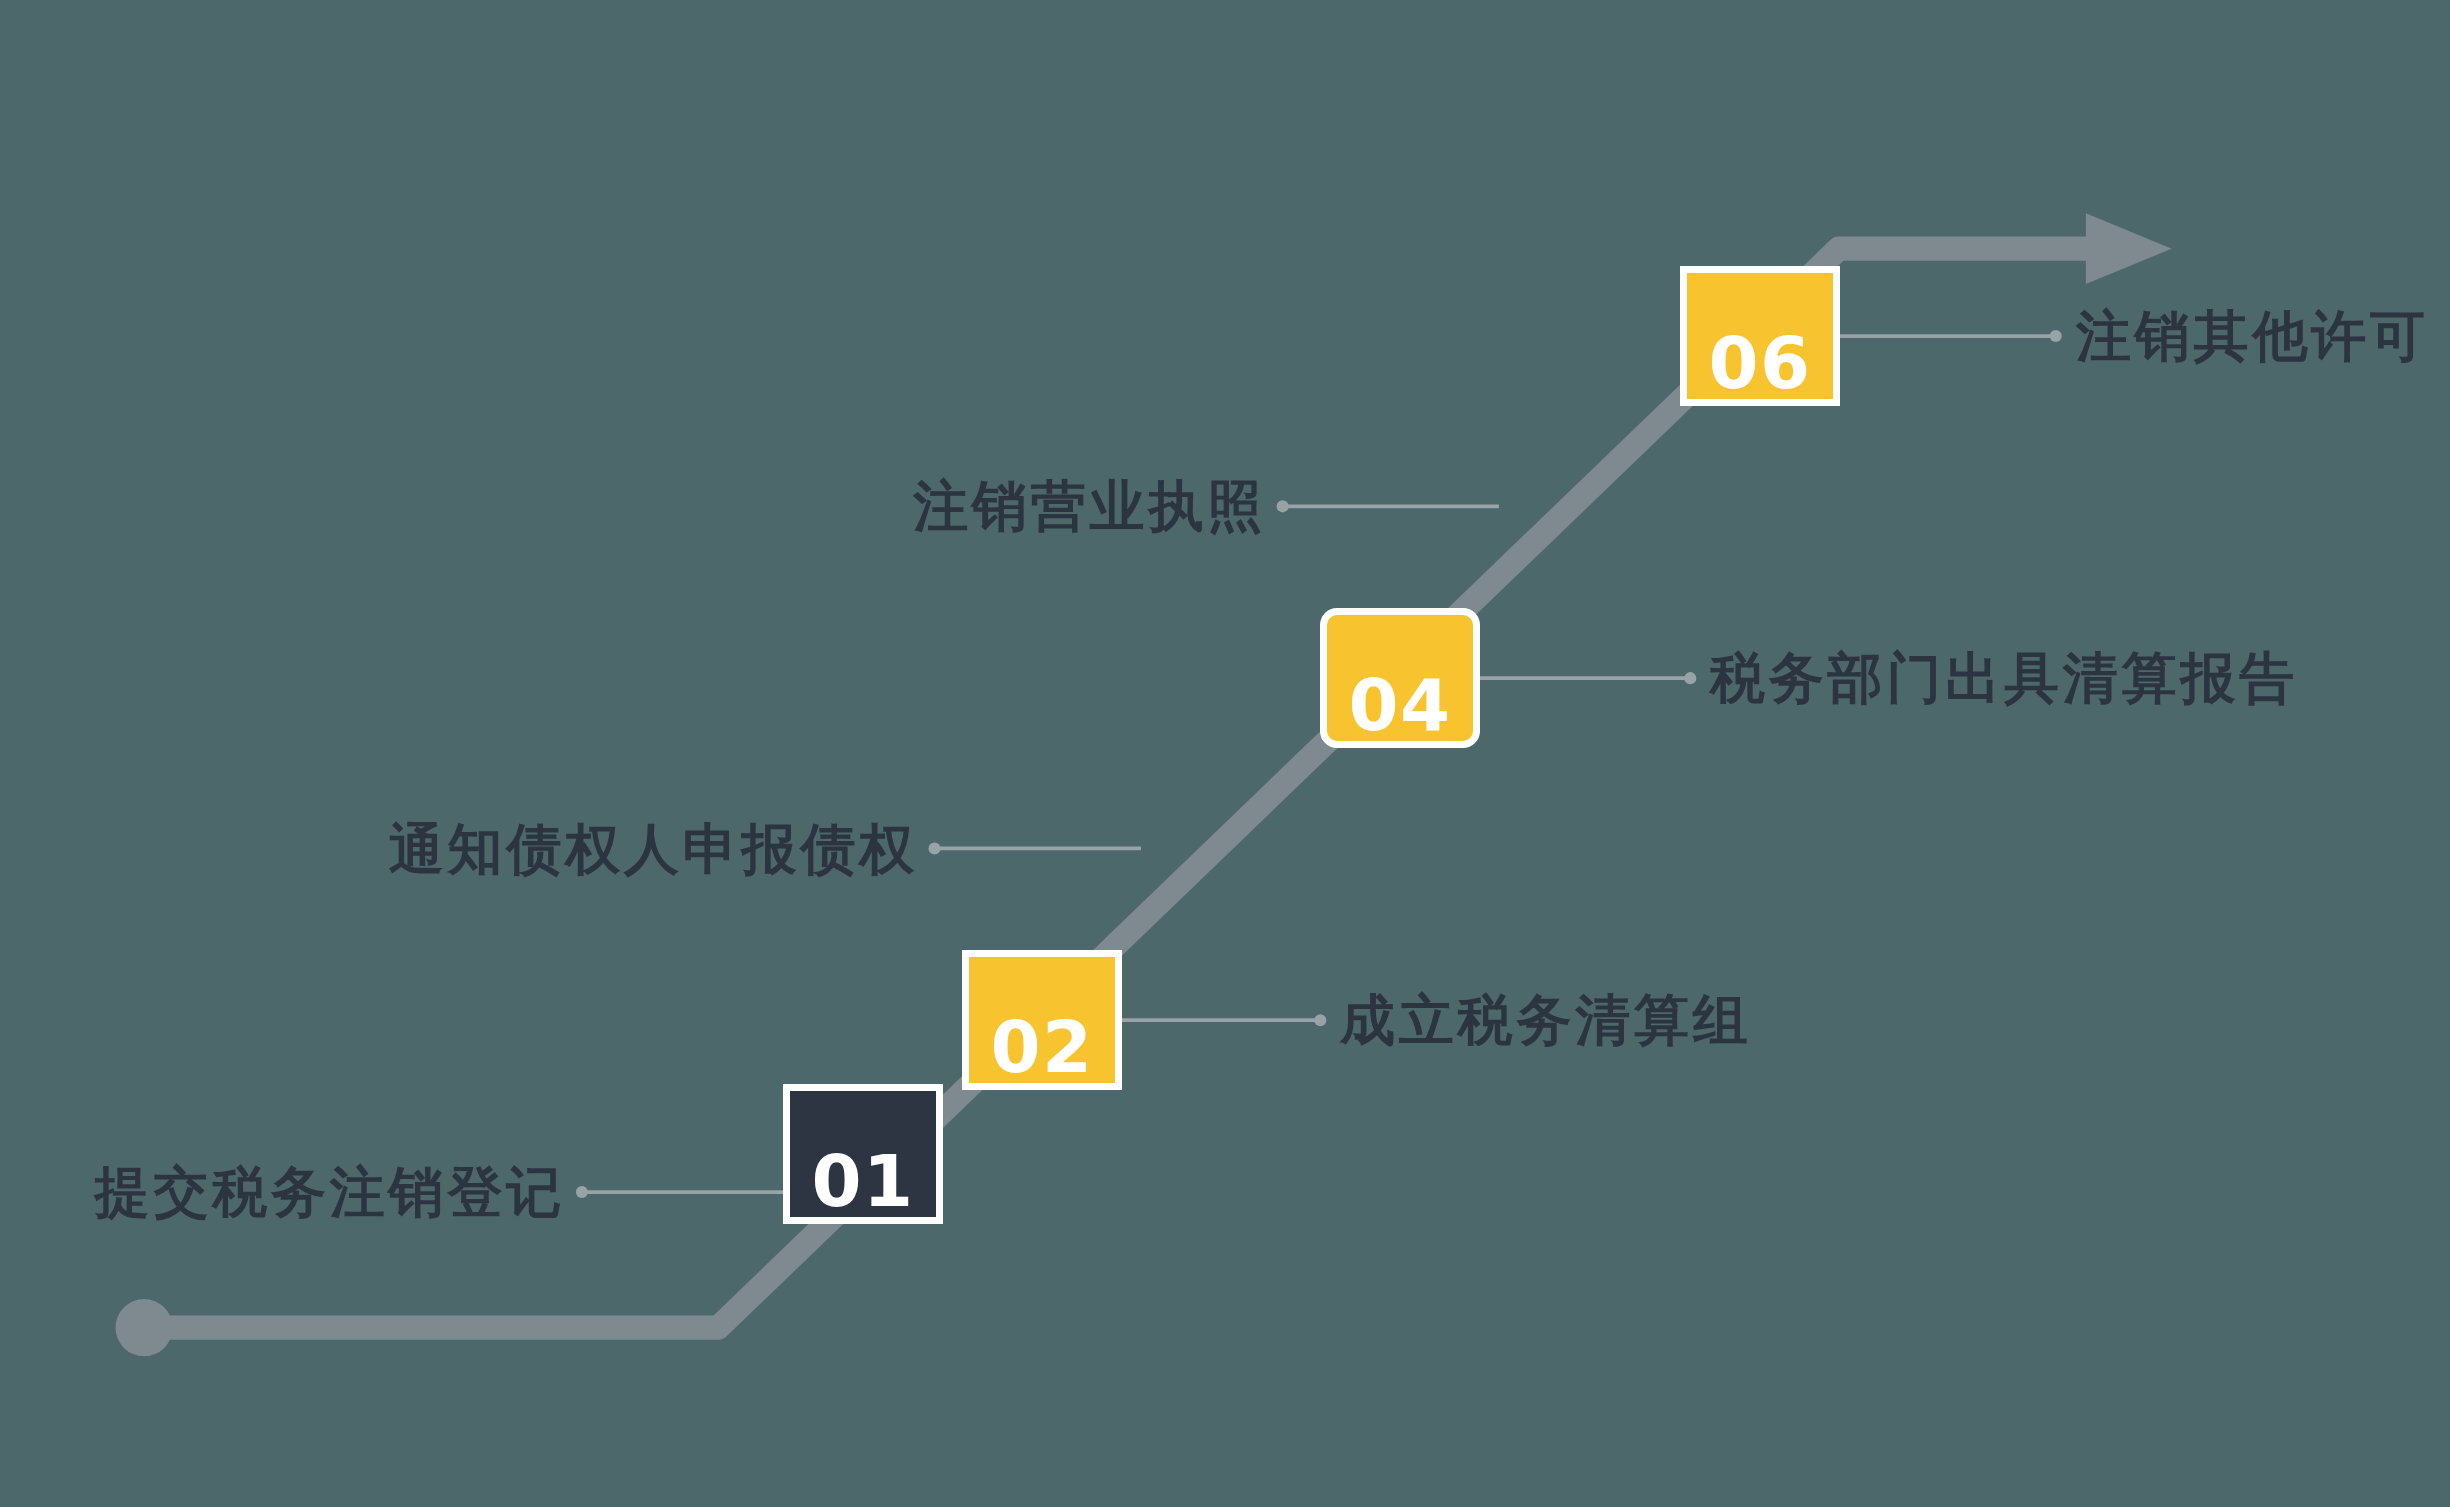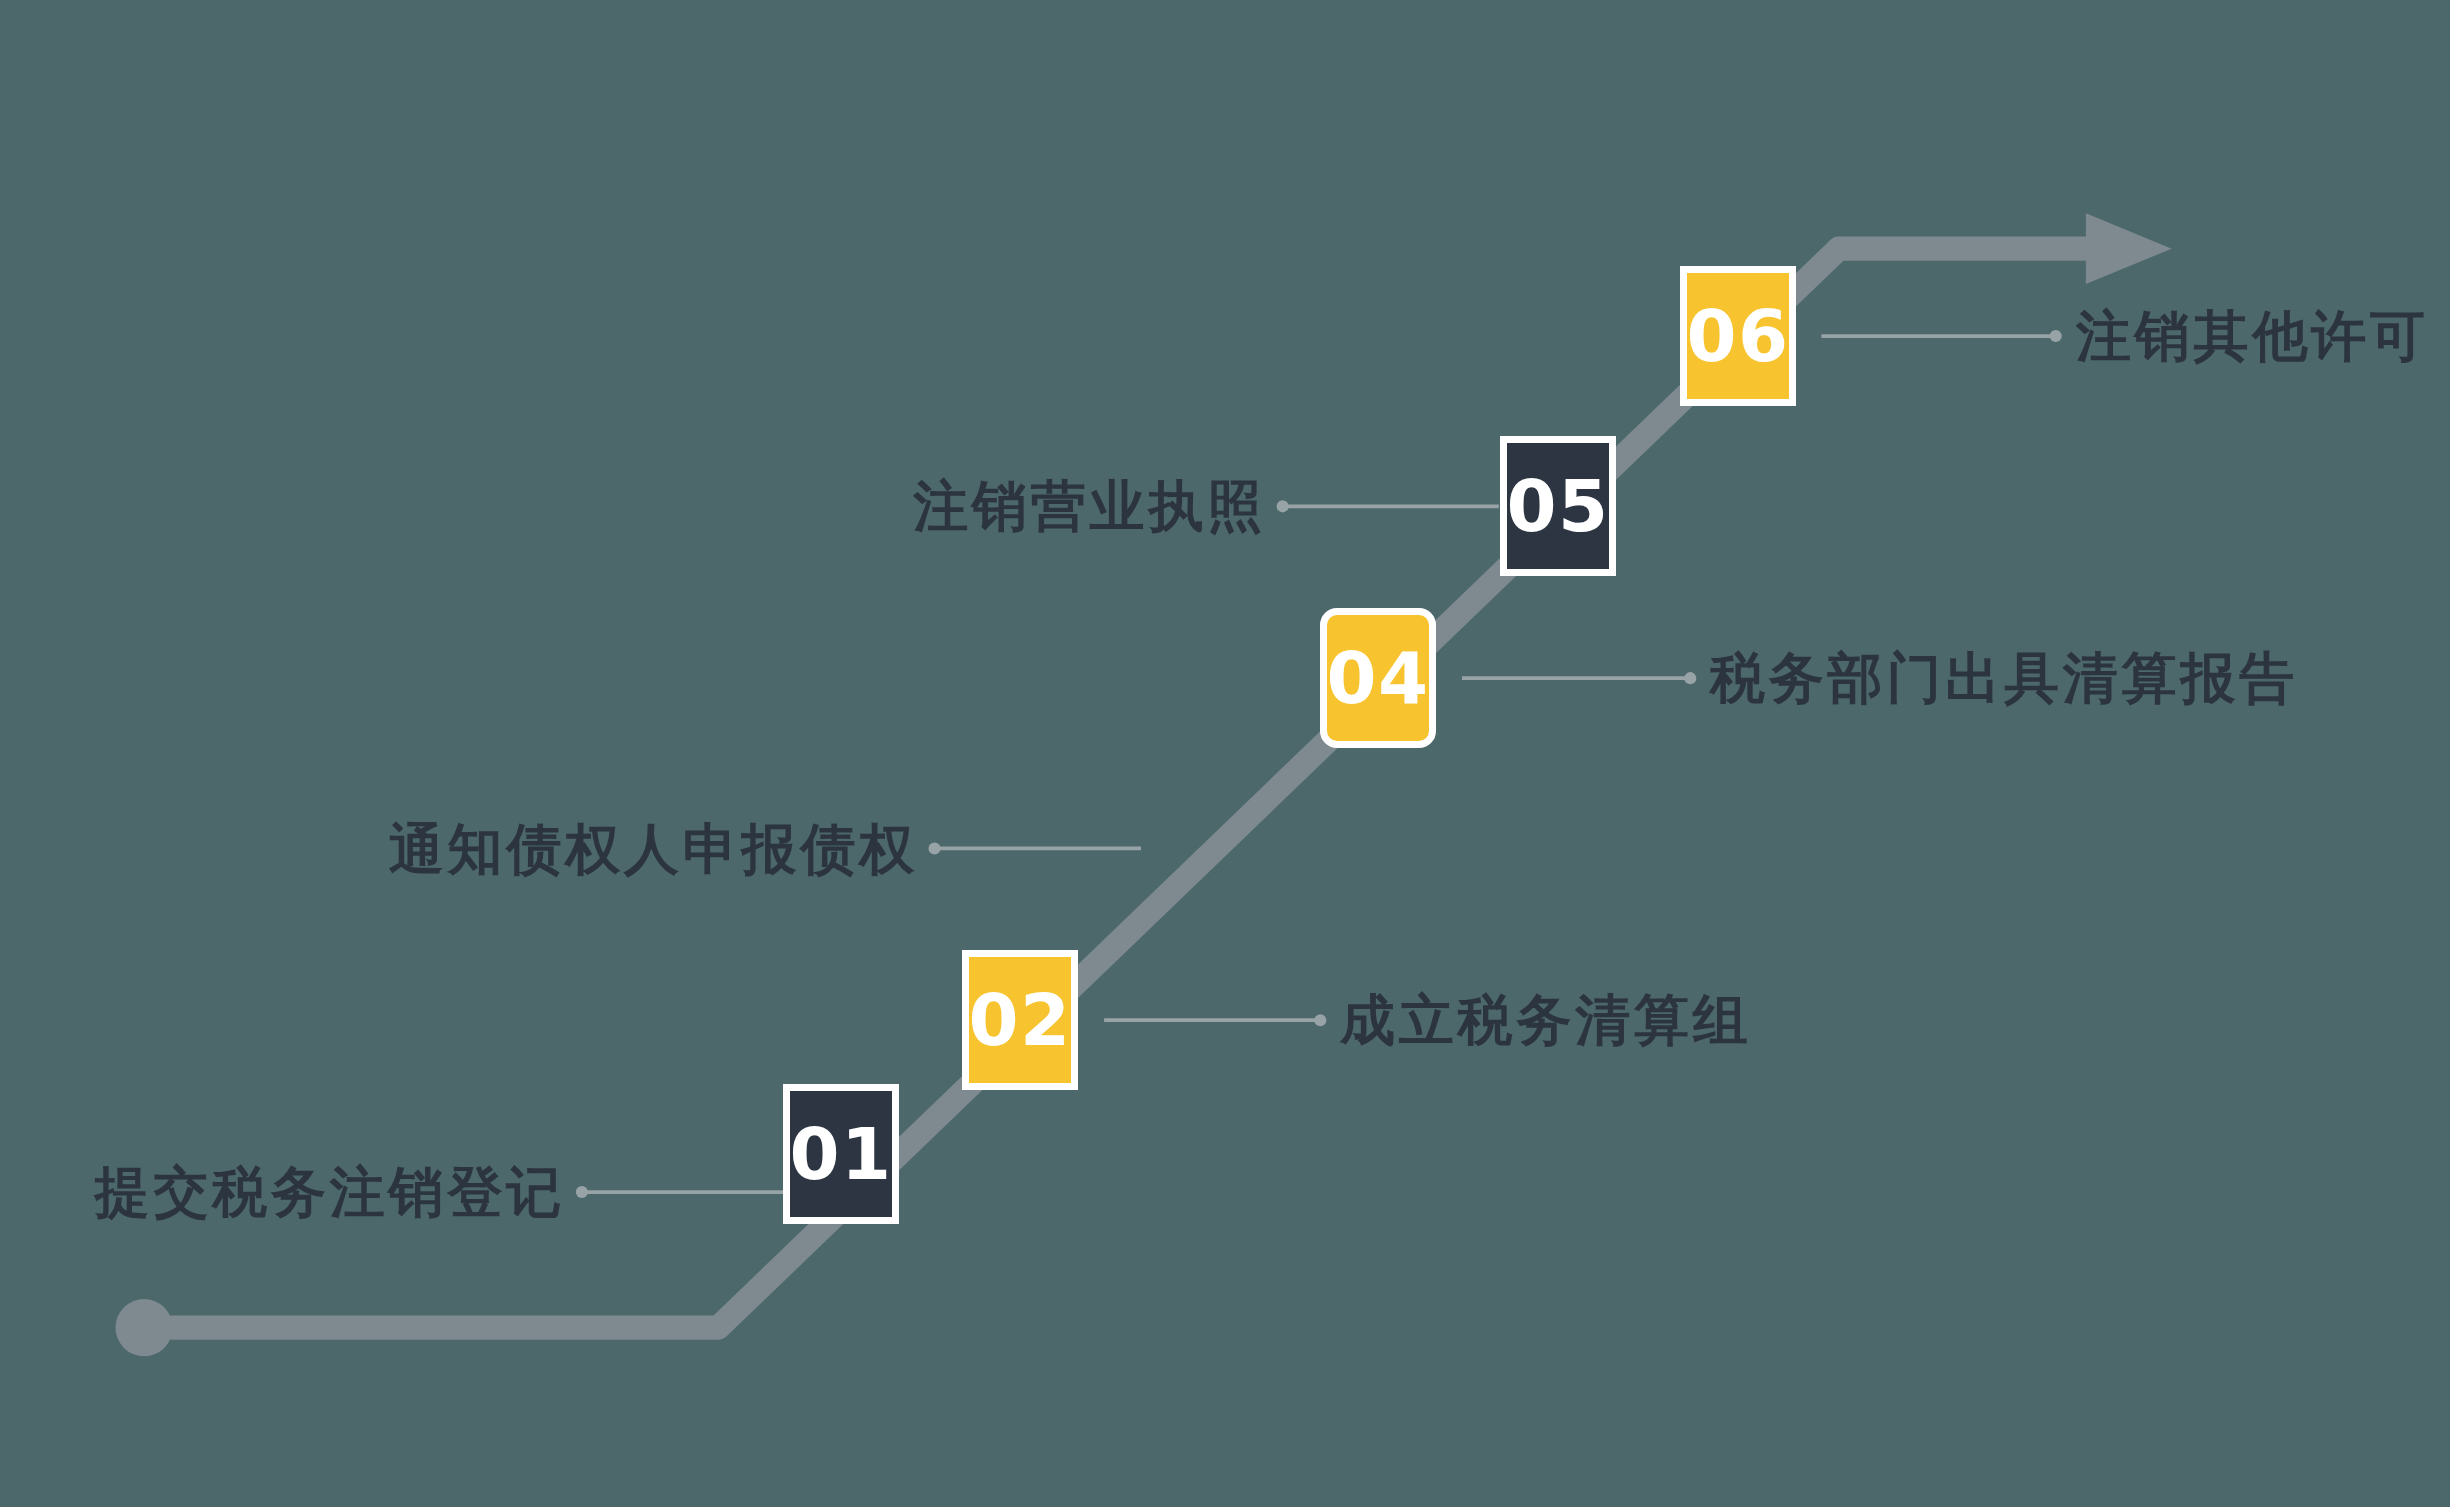--- a/index.html
+++ b/index.html
@@ -18,26 +18,26 @@
   }
   .lines-layer {
     position: absolute;
     left: 0;
     top: 0;
     width: 2450px;
     height: 1507px;
   }
   .step-box {
     position: absolute;
-    width: 116px;
+    width: 160px;
     height: 140px;
     box-sizing: border-box;
     border: 7.5px solid #ffffff;
     display: flex;
-    align-items: center;
+    align-items: flex-end;
     justify-content: center;
   }
   .step-box.dark   { background: #2d3543; }
   .step-box.yellow { background: #f7c430; }
   .step-num {
     color: #ffffff;
     font-size: 72px;
     font-weight: bold;
     line-height: 1;
     letter-spacing: 1.5px;
@@ -88,23 +88,20 @@
 
   <div class="step-box dark" style="left:783px; top:1084px;">
     <span class="step-num">01</span>
   </div>
   <div class="step-box yellow" style="left:962px; top:950px;">
     <span class="step-num">02</span>
   </div>
   <div class="step-box yellow" style="left:1320px; top:608px;border-radius:17px;">
     <span class="step-num">04</span>
   </div>
-  <div class="step-box dark" style="left:1500px; top:436px;">
-    <span class="step-num">05</span>
-  </div>
   <div class="step-box yellow" style="left:1680px; top:266px;">
     <span class="step-num">06</span>
   </div>
 
   <div class="step-label align-right" style="right:1885px; top:1192px;">提交税务注销登记</div>
   <div class="step-label" style="left:1340px; top:1020px;">成立税务清算组</div>
   <div class="step-label align-right" style="right:1532px; top:849px;">通知债权人申报债权</div>
   <div class="step-label" style="left:1710px; top:678px;">税务部门出具清算报告</div>
   <div class="step-label align-right" style="right:1184px; top:506px;">注销营业执照</div>
   <div class="step-label" style="left:2076px; top:336px;">注销其他许可</div>

